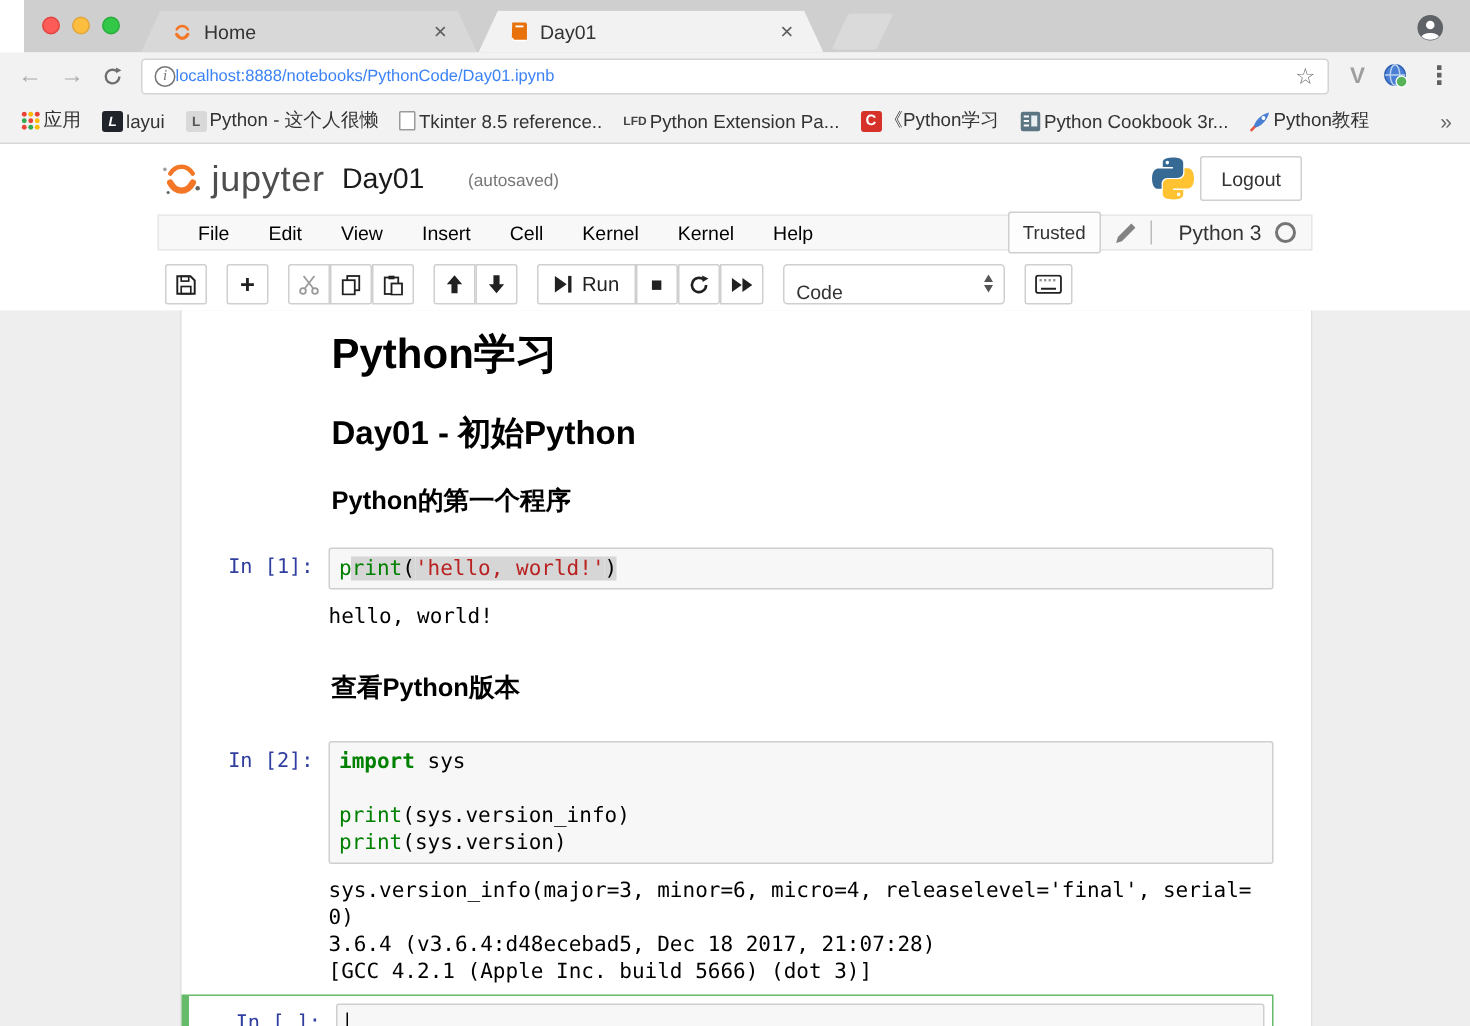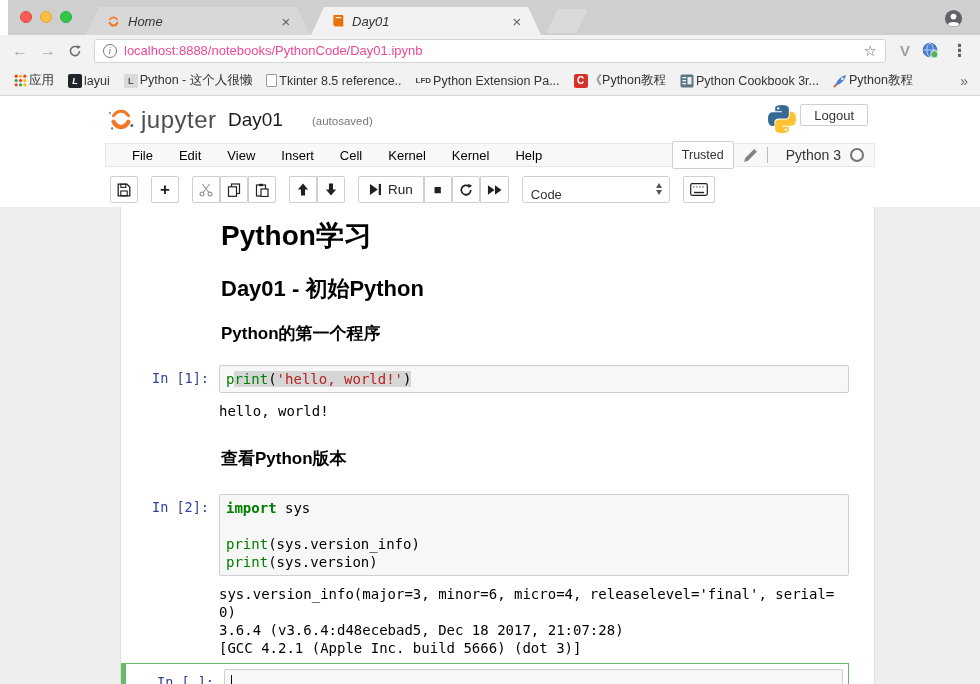--- a/index.html
+++ b/index.html
@@ -1,42 +1,42 @@
 <!DOCTYPE html>
 <html><head>
 <meta charset="utf-8">
 <style>
   * { margin:0; padding:0; box-sizing:border-box; }
   html,body { width:980px; height:684px; overflow:hidden; }
   body { font-family:"Liberation Sans","DejaVu Sans",sans-serif; background:#fff; position:relative; }
   svg { display:block; }
 
   
-  .tabbar { position:absolute; top:0; left:8px; right:0; height:35px; background:#cfcfcf;font-style:italic; }
+  .tabbar { position:absolute; top:0; left:16px; right:0; height:35px; background:#cfcfcf; }
   .traffic { position:absolute; top:11px; left:12px; display:flex; gap:8px; }
   .light { width:12px; height:12px; border-radius:50%; }
   .light.red{background:#fc5b57;border:1px solid #e2453f;} .light.yellow{background:#fdbe3f;border:1px solid #e0a63a;} .light.green{background:#33c748;border:1px solid #2aad3e;}
   .tab { position:absolute; top:7px; height:28px; display:flex; align-items:center; padding:0 18px 0 20px;
          clip-path:polygon(0 100%,13px 0,calc(100% - 13px) 0,100% 100%); font-size:13px; color:#333; }
   .tab .ticon { margin-right:7px; }
   .tab .tclose { margin-left:auto; color:#5f5f5f; font-size:15px; line-height:1; padding:0 2px; }
   .tab.inactive { left:78px; width:224px; background:#d8d8d8; }
   .tab.active { left:303px; width:230px; background:#f2f2f2; }
   .newtab { position:absolute; top:9px; left:544px; width:30px; height:24px; background:#dadada;
             transform:skewX(-25deg); border-radius:2px; }
   .profile { position:absolute; top:9px; right:17px; }
 
   .urlrow { position:absolute; top:35px; left:0; right:0; height:31px; background:#f2f2f2; display:flex; align-items:center; }
   .navbtn { font-size:16px; line-height:1; margin-left:12px; color:#ababab; }
   .navbtn.enabled { color:#6f6f6f; }
   .omnibox { margin-left:12px; width:802px; height:24px; background:#fff; border:1px solid #d4d4d4; border-radius:3px;
              display:flex; align-items:center; padding:0 8px; }
   .info-ic { width:14px; height:14px; border:1px solid #757575; border-radius:50%; color:#757575;
              font-size:10px; display:flex; align-items:center; justify-content:center; font-family:"Liberation Serif",serif; font-style:italic; }
-  .urltext { margin-left:7px; font-size:13px; color:#ec4899; }
+  .urltext { margin-left:0; font-size:11px; color:#3b82f6; }
   .starbtn { margin-left:auto; font-size:15px; color:#6f6f6f; }
   .extV { margin-left:14px; color:#9e9e9e; font-weight:bold; font-size:15px; }
   .ext-globe { margin-left:12px; }
   .dots { margin-left:12px; margin-right:12px; color:#616161; font-size:17px; font-weight:bold; }
 
   .bmrow { position:absolute; top:66px; left:0; right:0; height:30px; background:#f2f2f2; border-bottom:1px solid #d7d7d7;
            display:flex; align-items:center; font-size:12.5px; color:#333; }
   .bm { display:flex; align-items:center; gap:2px; margin-left:14px; white-space:nowrap; }
   .sq { width:14px; height:14px; border-radius:2px; display:flex; align-items:center; justify-content:center;
         font-size:9px; font-weight:bold; }
@@ -47,21 +47,21 @@
   .pageic { width:11px; height:13px; border:1px solid #9a9a9a; border-radius:1px; background:#fff; }
   .bm-overflow { margin-left:auto; margin-right:12px; color:#666; font-size:14px; }
 
   
   .jhead { position:absolute; top:96px; left:0; right:0; height:47px; background:#fff; }
   .brand { position:absolute; left:106px; top:8px; display:flex; align-items:flex-end; gap:5px; }
   .brand .btxt { font-size:24px; color:#4e4e4e; letter-spacing:0.5px; }
   .ntitle { position:absolute; left:228px; top:13px; font-size:19px; color:#1a1a1a; }
   .autosv { position:absolute; left:312px; top:19px; font-size:11.5px; color:#777; }
   .pylogo { position:absolute; right:182px; top:7px; }
-  .logout { position:absolute; right:112px; top:8px; height:22px; padding:0 13px; background:#fff;
+  .logout { position:absolute; right:112px; top:8px; height:30px; padding:0 13px; background:#fff;
             border:1px solid #cfcfcf; border-radius:2px; font-size:13px; color:#333; display:flex; align-items:center; }
 
   .menurow { position:absolute; top:143px; left:105px; width:770px; height:24px; background:#f8f8f8;
              border:1px solid #e7e7e7; display:flex; align-items:center; font-size:13px; color:#000; }
   .mitem { padding:0 13px; }
   .mitem:first-child { margin-left:13px; }
   .mright { margin-left:auto; display:flex; align-items:center; margin-right:10px; gap:9px; }
   .trusted { border:1px solid #cfcfcf; background:#fdfdfd; border-radius:2px; padding:6px 9px; font-size:12.5px; color:#333; }
   .msep { width:1px; height:16px; background:#bbb; }
   .kname { font-size:14px; color:#333;padding-left:9px; }
@@ -206,21 +206,21 @@
   <div class="bm">
     <span class="pageic"></span>
     <span>Tkinter 8.5 reference..</span>
   </div>
   <div class="bm">
     <span class="lfd">LFD</span>
     <span>Python Extension Pa...</span>
   </div>
   <div class="bm">
     <span class="sq redc">C</span>
-    <span>《Python教程</span>
+    <span>《Python学习</span>
   </div>
   <div class="bm">
     <svg width="14" height="14" viewBox="0 0 14 14">
       <rect x="0.5" y="0.5" width="13" height="13" rx="1.5" fill="#5b7582"></rect>
       <rect x="2.5" y="3" width="3.5" height="1.3" fill="#fff"></rect>
         <rect x="2.5" y="6" width="3.5" height="1.3" fill="#fff"></rect>
       <rect x="2.5" y="9" width="3.5" height="1.3" fill="#fff"></rect>
         <rect x="7.5" y="3" width="4" height="7.3" fill="#e9eef1"></rect>
     </svg>
     <span>Python Cookbook 3r...</span>

